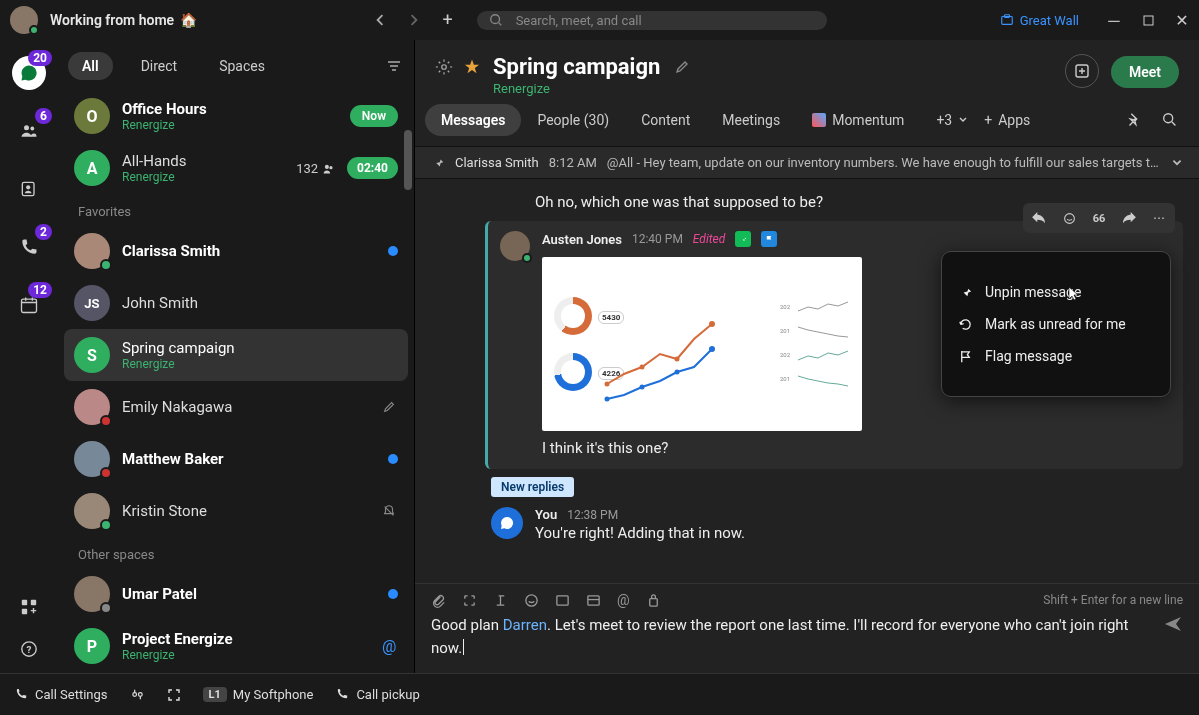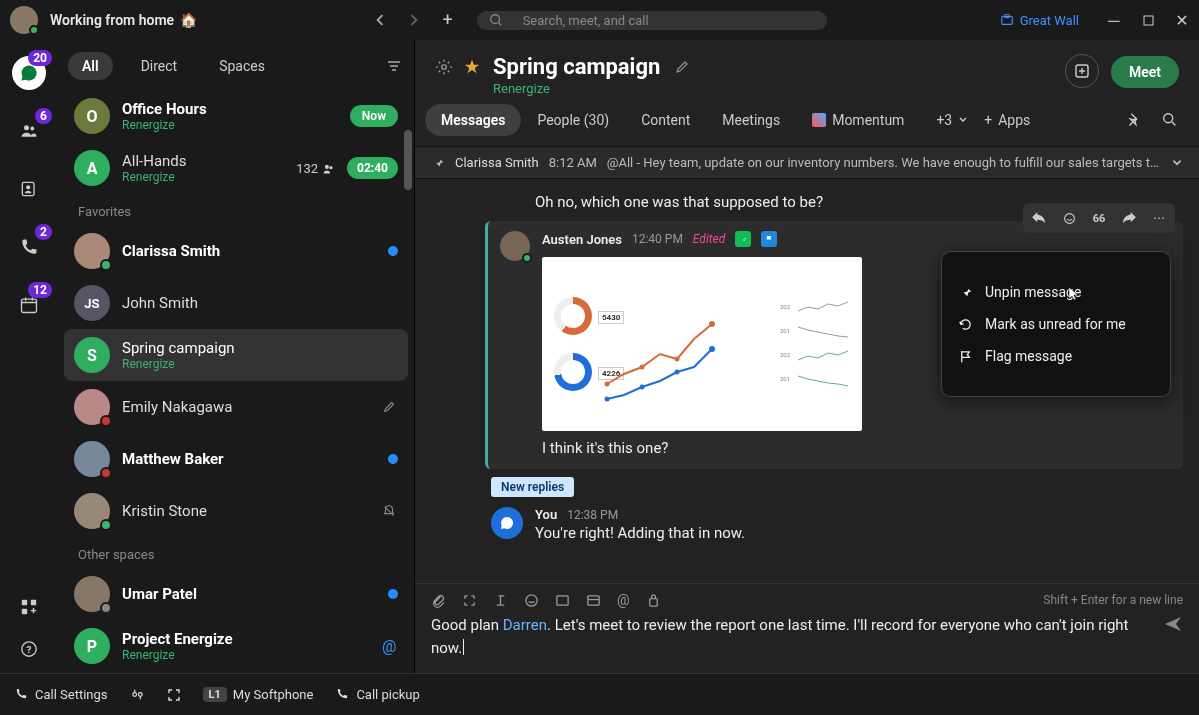--- a/index.html
+++ b/index.html
@@ -3,21 +3,21 @@
 <meta charset="utf-8">
 <style>
   * { box-sizing: border-box; margin: 0; padding: 0; }
   html, body { width: 1199px; height: 715px; overflow: hidden; font-family: -apple-system, "Segoe UI", Roboto, Arial, sans-serif; background:#000; color:#e8e8e8; }
   .titlebar { height:40px; background:#1a1a1a; display:flex; align-items:center; padding:0 10px; gap:12px; }
   .avatar-sm { width:28px; height:28px; border-radius:50%; background:#876; position:relative; }
   .presence-dot { width:10px; height:10px; border-radius:50%; background:#3cb371; border:2px solid #1a1a1a; position:absolute; bottom:-1px; right:-1px; }
   .status-text { font-weight:600; font-size:14px; display:flex; align-items:center; gap:6px;}
   .nav-arrows { display:flex; gap:16px; margin-left:auto; margin-right:8px; }
   .nav-btn { width:18px; height:18px; display:flex; align-items:center; justify-content:center; color:#aaa; cursor:pointer;}
-  .searchbar { flex:0 0 350px; height:19px; background:#333; border-radius:14px; display:flex; align-items:center; padding:0 12px; gap:20px; color:#888; font-size:13px;}
+  .searchbar { flex:0 0 350px; height:19px; background:#333; border-radius:14px; display:flex; align-items:center; padding:0 12px; gap:13px; color:#888; font-size:13px;}
   .org { color:#3a93ff; font-size:13px; display:flex; align-items:center; gap:6px; margin-left:auto; margin-right:10px;}
   .win-controls { display:flex; gap:20px; margin-left:6px;}
   .win-btn { width:14px; height:14px; display:flex; align-items:center; justify-content:center; color:#ccc; cursor:pointer;}
   .body { display:flex; height:633px; }
   .rail { width:58px; background:#1a1a1a; display:flex; flex-direction:column; align-items:center; padding-top:16px; gap:24px; position:relative;}
   .rail-item { width:34px; height:34px; border-radius:50%; display:flex; align-items:center; justify-content:center; position:relative; color:#ccc; cursor:pointer;}
   .rail-item.active { background:#fff; }
   .rail-item.active svg { fill:#0a5; }
   .badge { position:absolute; top:-6px; right:-6px; background:#6d28d9; color:#fff; font-size:12px; font-weight:700; border-radius:10px; padding:1px 5px; min-width:16px; text-align:center; }
   .rail-bottom { margin-top:auto; margin-bottom:12px; display:flex; flex-direction:column; gap:18px; align-items:center;}
@@ -66,21 +66,21 @@
   .msg-avatar { width:32px; height:32px; border-radius:50%; background:#666; flex-shrink:0; margin-left:60px;}
   .msg-body { flex:1; }
   .msg-meta { display:flex; align-items:center; gap:10px; font-size:13px;}
   .msg-author { font-weight:600; color:#eee;}
   .msg-time { color:#999; font-size:12px;}
   .msg-edited { color:#ec4899; font-size:12px;font-style:italic;}
   .msg-text { font-size:15px; color:#eee; margin-top:2px;}
   .thread-box { background:#2c2c2c; border-radius:6px; padding:10px 12px 12px 12px; margin:4px 0 0 54px; border-left:3px solid #4aa; position:relative;}
   .chart-attach { background:#fff; width:320px; height:174px; border-radius:2px; margin:10px 0 8px 0; position:relative; padding:12px; display:flex; gap:10px;}
   .donut { width:38px; height:38px; border-radius:50%; position:relative;}
-  .donut-label { position:absolute; font-size:8px; color:#333; font-weight:700; top:14px; left:44px; background:#fff; border:1px solid #ccc; padding:1px 3px; border-radius:0;}
+  .donut-label { position:absolute; font-size:8px; color:#333; font-weight:700; top:14px; left:44px; background:#fff; border:1px solid #ccc; padding:1px 3px; border-radius:6px;}
   .mini-chart { flex:1; position:relative;}
   .action-bar { position:absolute; top:-18px; right:8px; background:#333; border-radius:6px; display:flex; padding:4px 2px; gap:2px;}
   .act { width:28px; height:22px; display:flex; align-items:center; justify-content:center; color:#ccc; cursor:pointer; font-size:12px;}
   .context-menu { position:absolute; top:30px; right:12px; width:230px; background:#111; border:1px solid #444; border-radius:10px; padding:24px 0; z-index:50; box-shadow:0 4px 20px rgba(0,0,0,.6);}
   .ctx-item { display:flex; align-items:center; gap:12px; padding:8px 16px; font-size:14px; color:#eee; cursor:pointer;}
   .cursor-fake { position:absolute; top:34px; right:90px; width:12px; height:16px; }
   .new-replies { display:inline-block; background:#cfe6ff; color:#073a6b; font-size:12px; font-weight:600; padding:3px 10px; border-radius:3px; margin:8px 0 4px 60px;}
   .composer { border-top:1px solid #333; padding:8px 16px 14px 16px; background:#222;}
   .comp-tools { display:flex; gap:16px; align-items:center; color:#999; font-size:14px; margin-bottom:6px;}
   .comp-tools .hint { margin-left:auto; font-size:12px; color:#888;}

